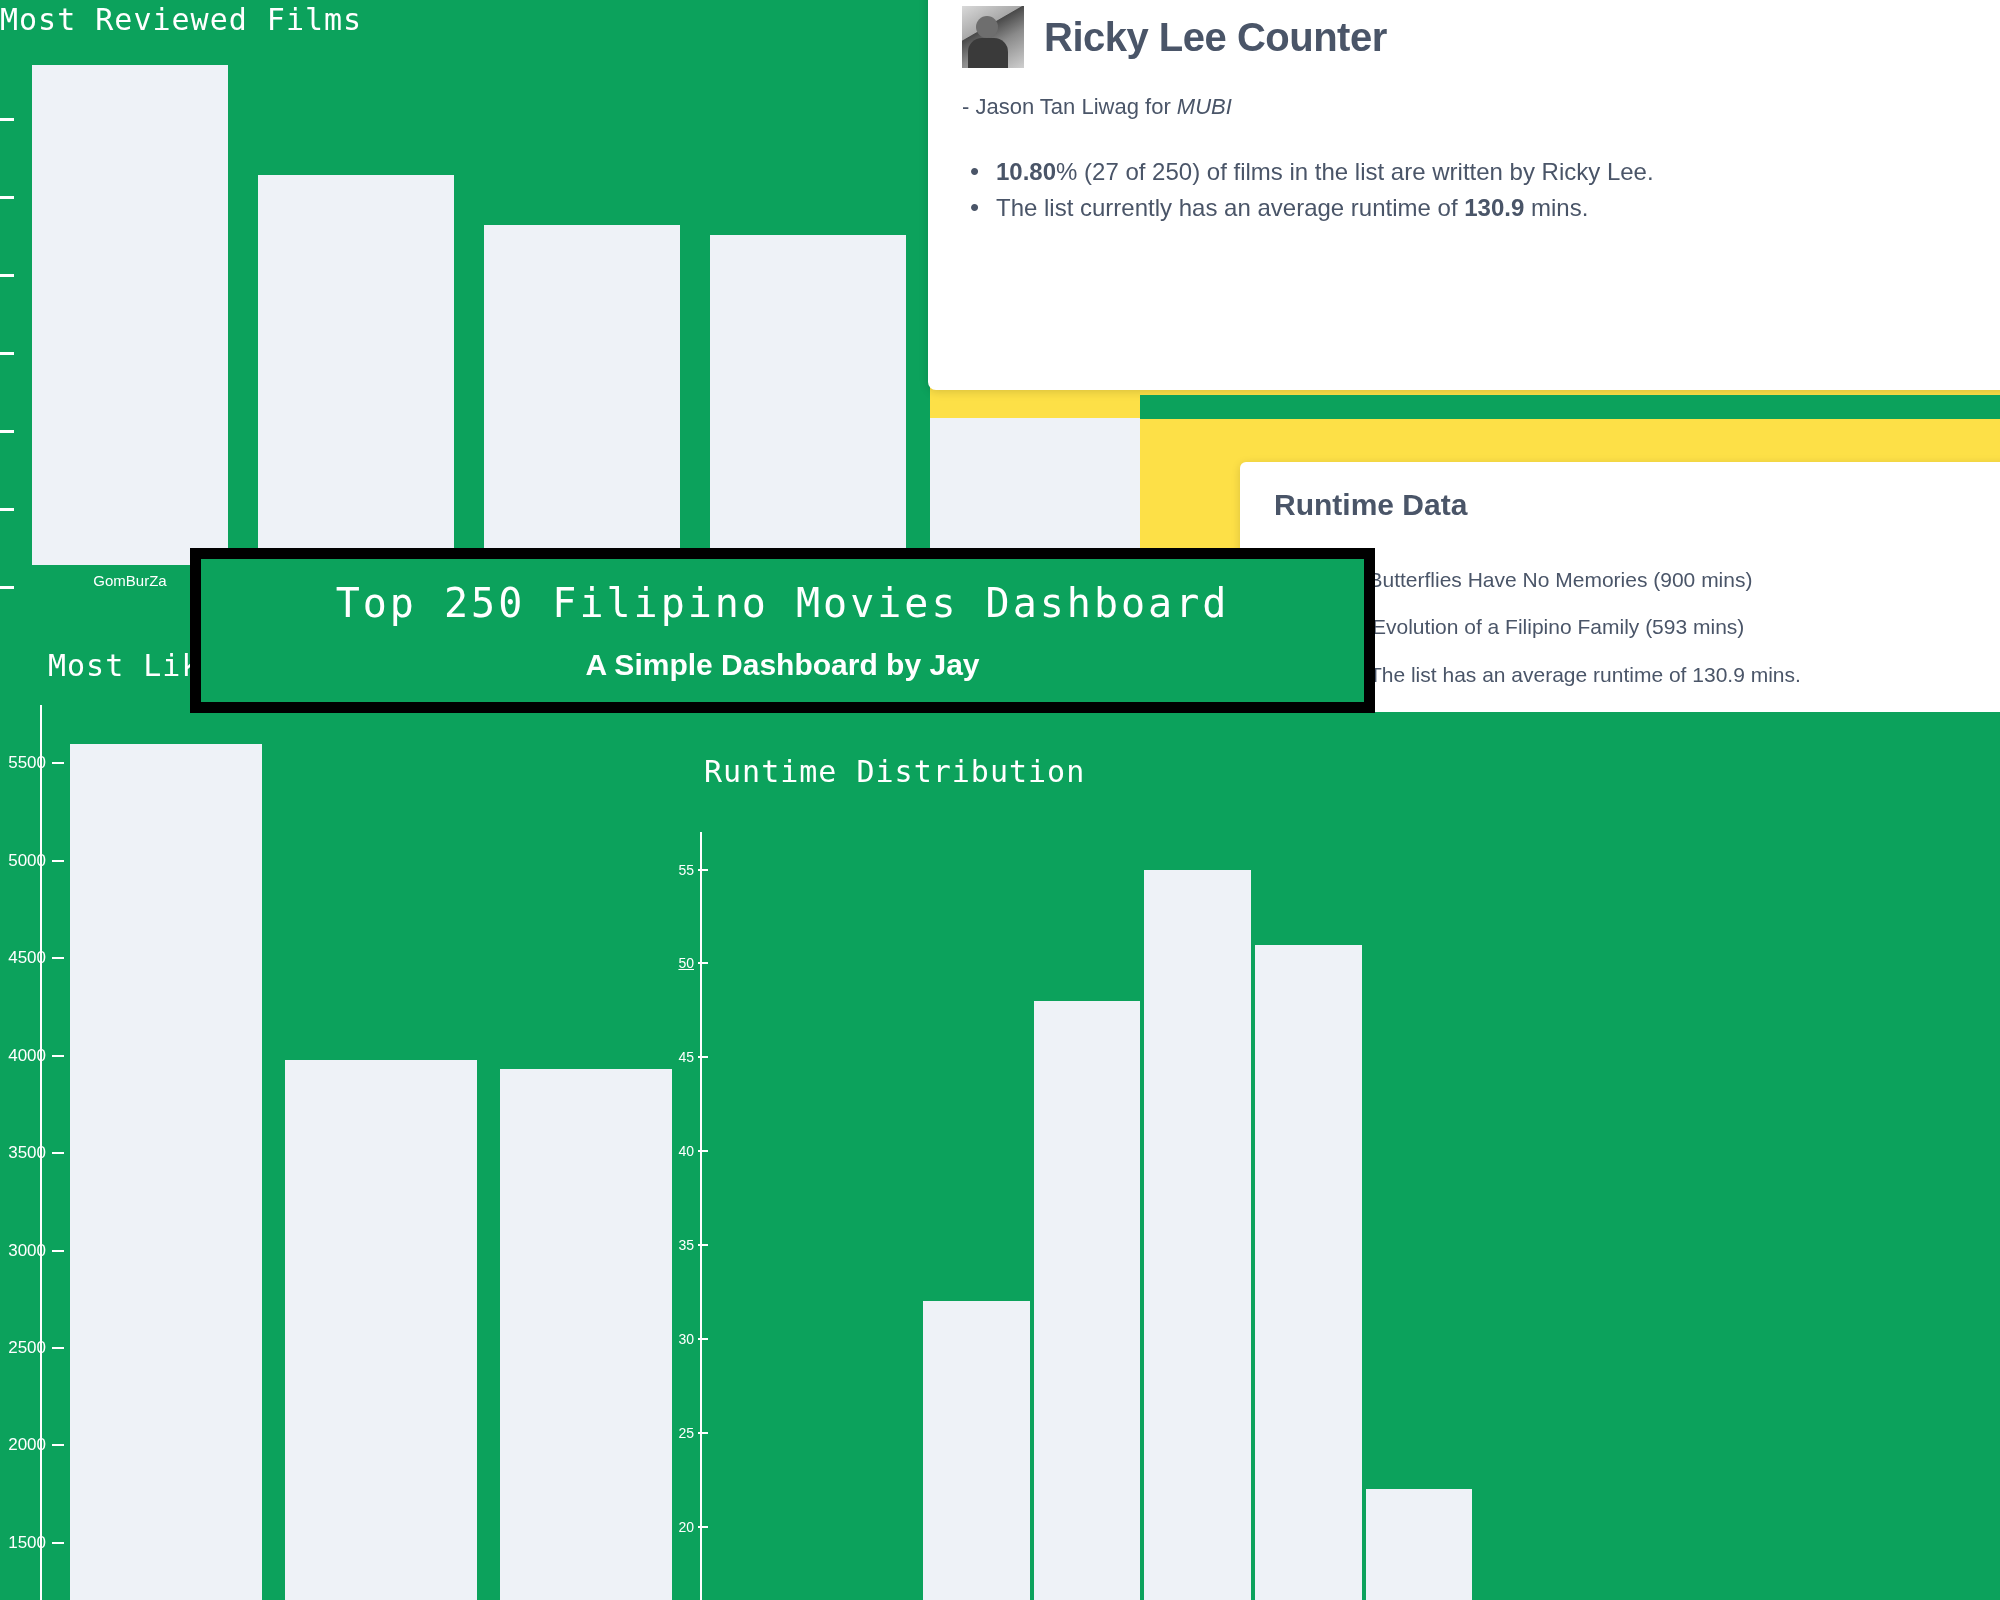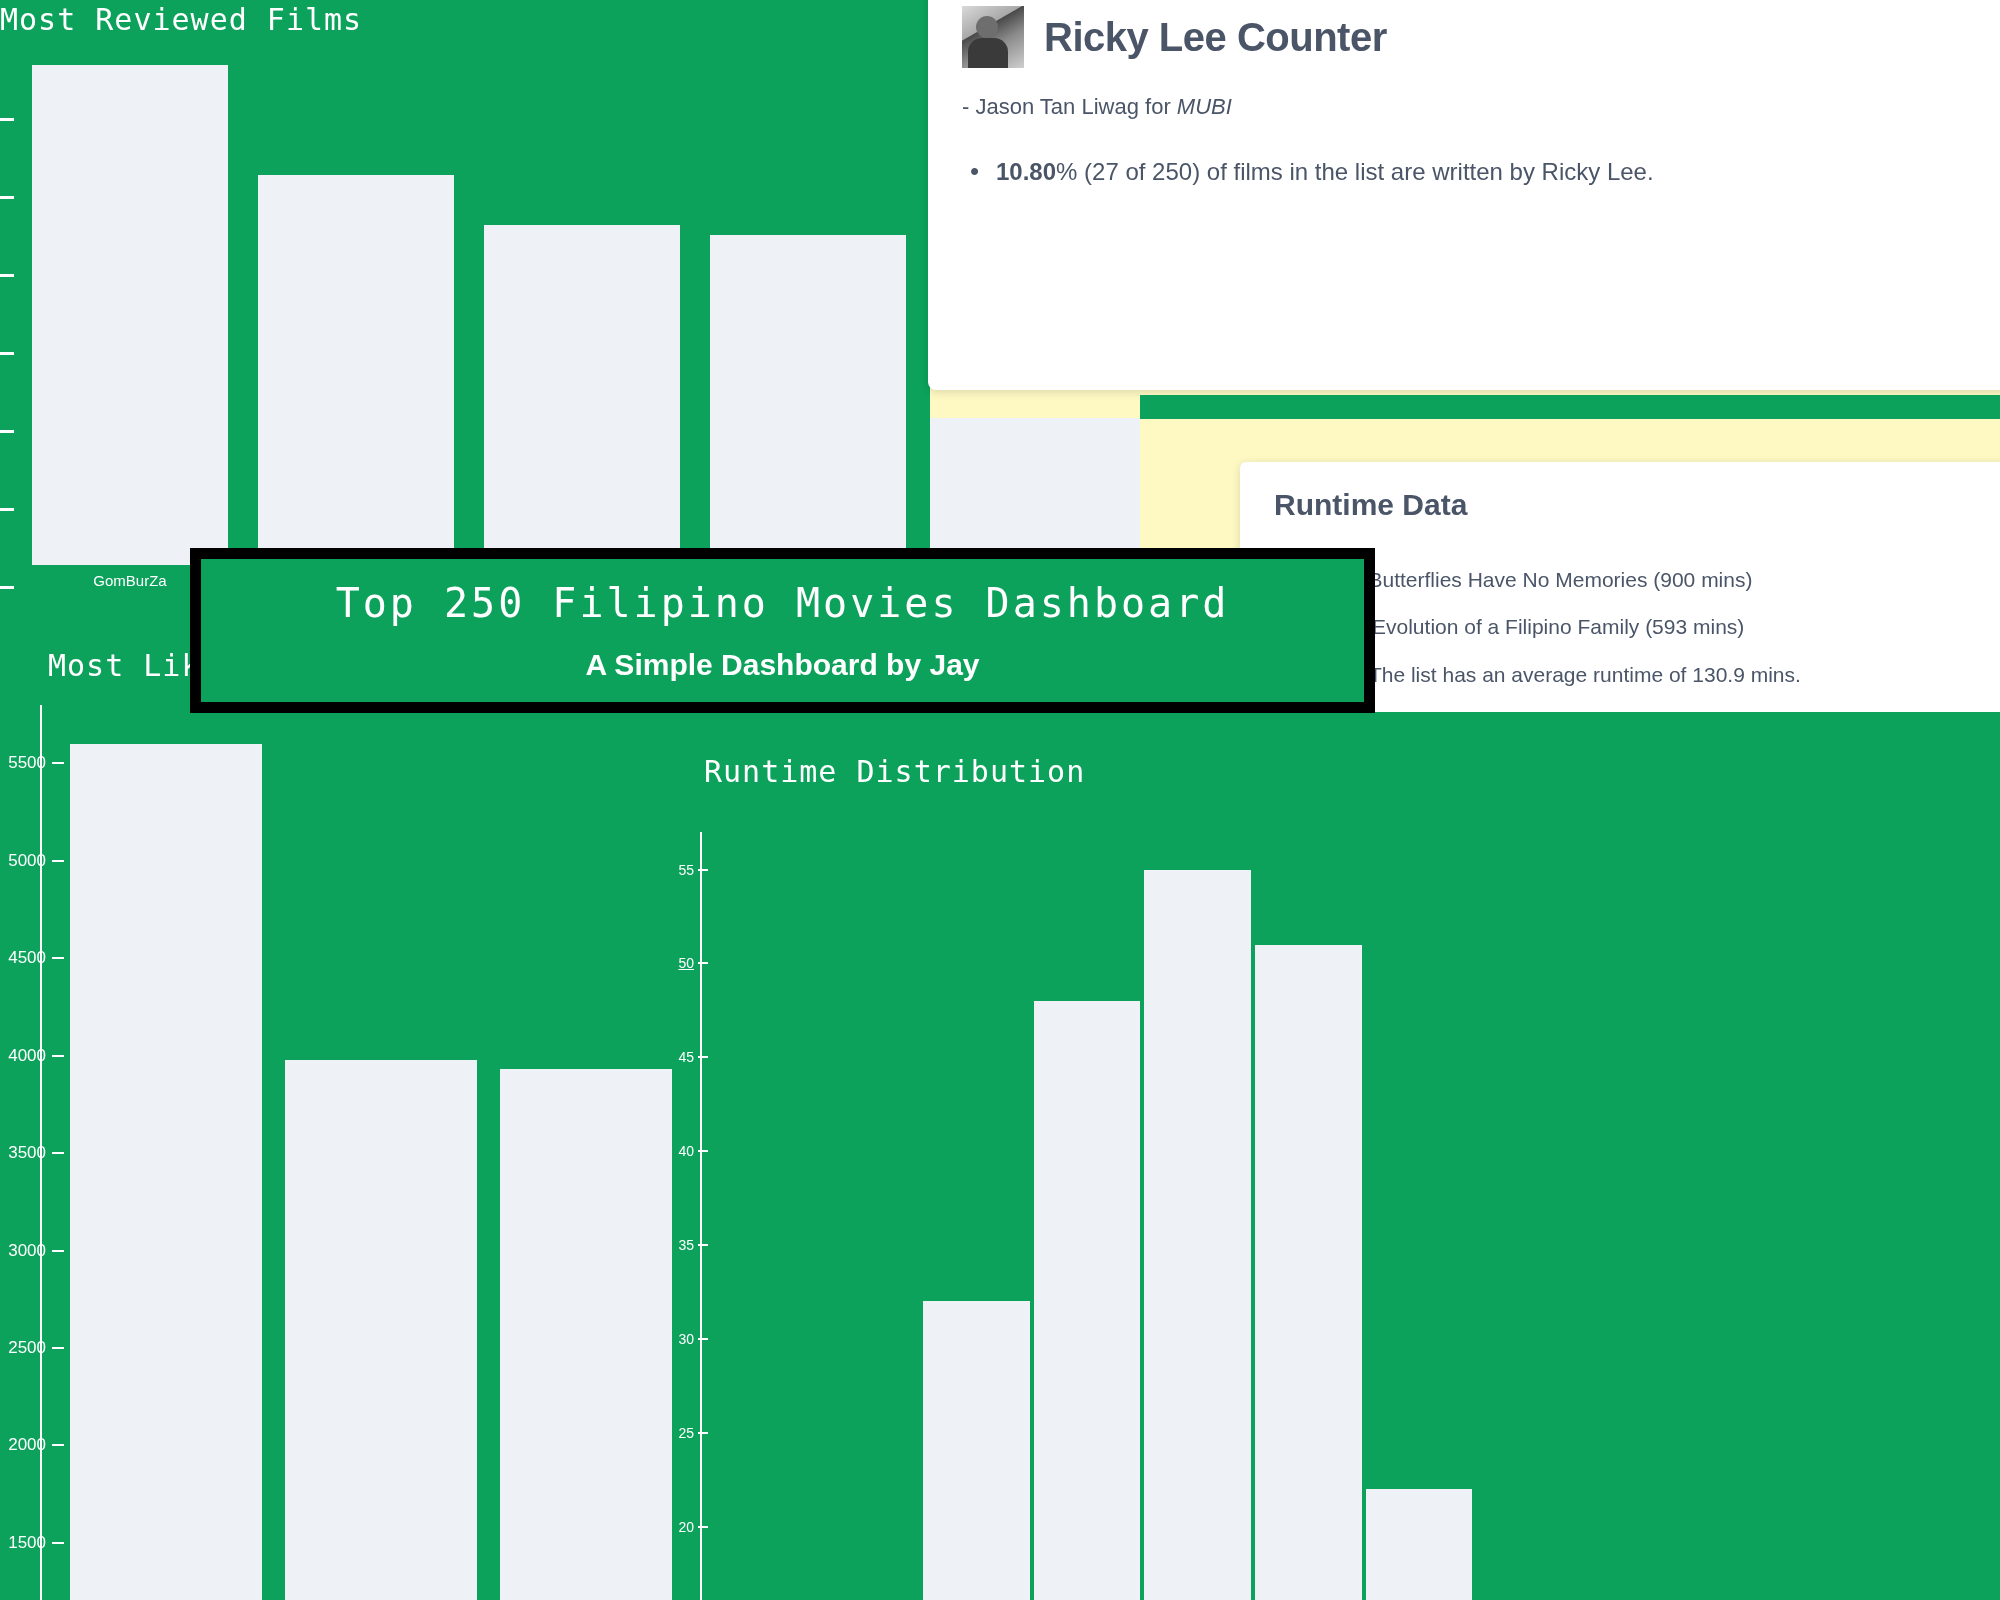--- a/index.html
+++ b/index.html
@@ -2,21 +2,21 @@
 <html><head>
 <meta charset="utf-8">
 <style>
   * { box-sizing: border-box; margin: 0; padding: 0; }
   html, body {
     width: 2000px; height: 1600px;
     overflow: hidden;
     background: #0fa05a;
     font-family: "Liberation Sans", sans-serif;
   }
-  #root { position: relative; width: 2000px; height: 1600px; background: #fef9c3; }
+  #root { position: relative; width: 2000px; height: 1600px; background: #fde047; }
 
   
   .panel { position: absolute; background: #0ca25c; overflow: hidden; }
   .card {
     position: absolute; background: #ffffff; border-radius: 6px;
     box-shadow: 0 2px 10px rgba(0,0,0,0.14);
     overflow: hidden;
   }
 
   
@@ -150,20 +150,21 @@
 
   <div class="card" id="rickyCard">
     <div class="rc-inner">
       <div class="rc-head">
         <div class="rc-avatar"></div>
         <div class="rc-title">Ricky Lee Counter</div>
       </div>
       <div class="rc-attrib"><span>- Jason Tan Liwag for </span><i>MUBI</i></div>
       <ul class="rc-bullets">
         <li><b>10.80</b><span>% (27 of 250) of films in the list are written by Ricky Lee.</span></li>
+        <li><span>The list currently has an average runtime of </span><b>130.9</b><span> mins.</span></li>
       </ul>
     </div>
   </div>
 
   <div class="panel" id="greenStripe"></div>
   <div class="panel" id="greenBlockA"></div>
 
   <div class="card" id="runtimeCard">
     <div class="rd-inner">
       <div class="rd-title">Runtime Data</div>

